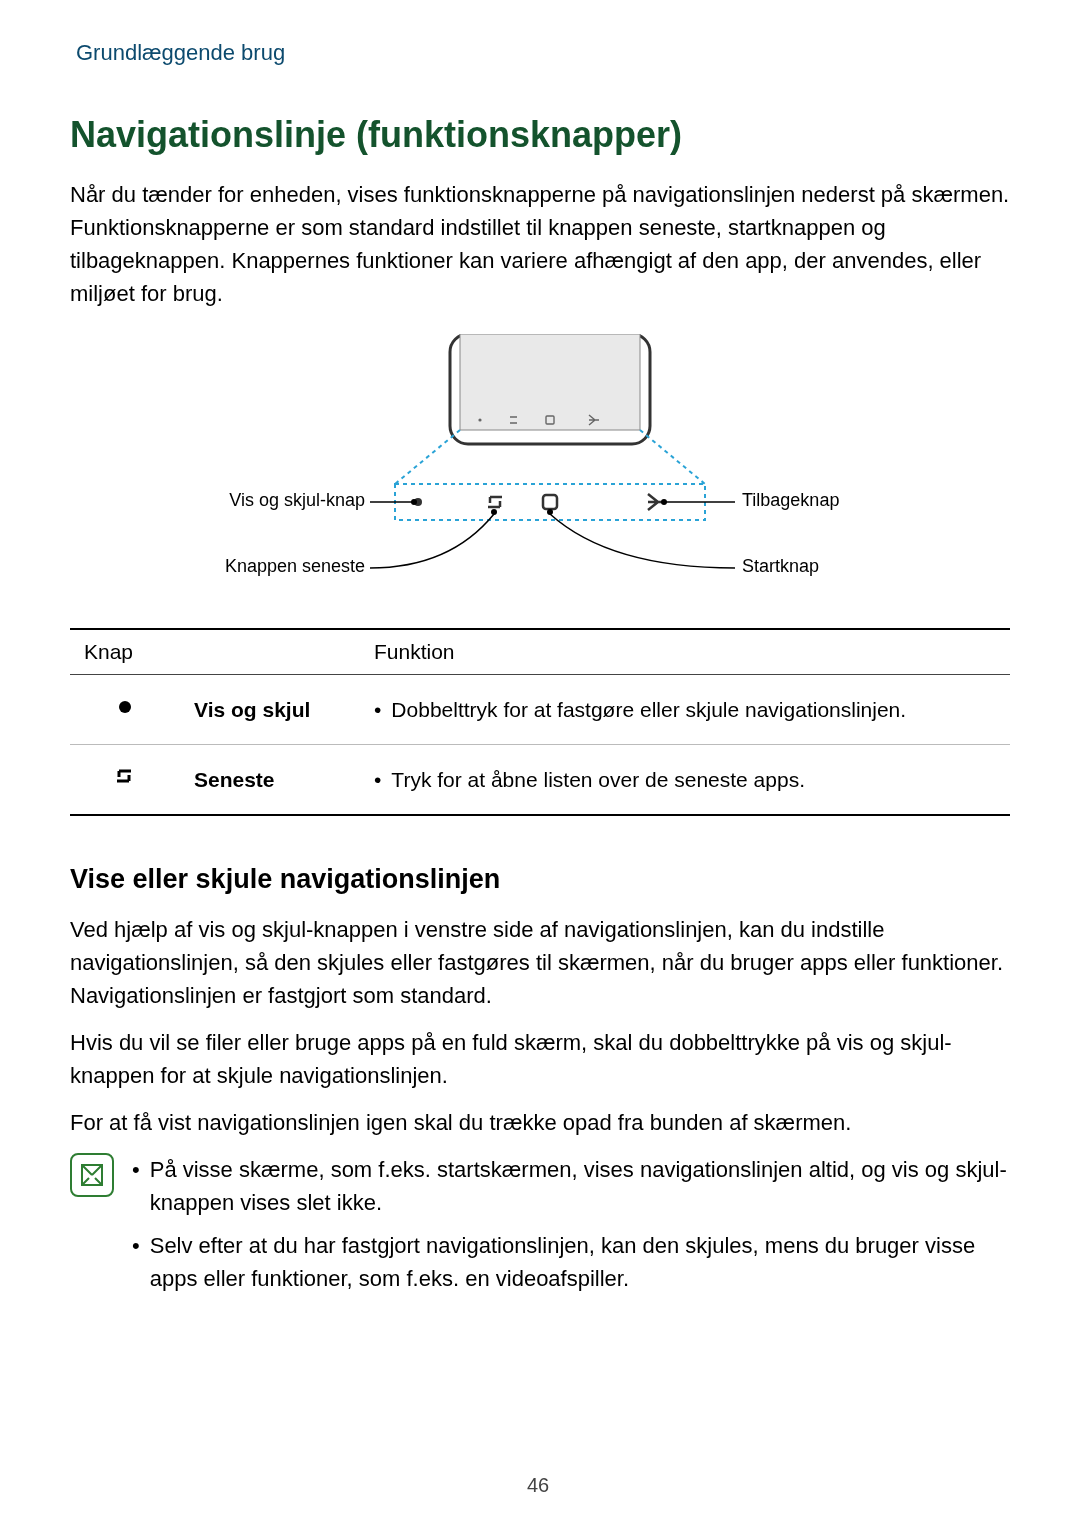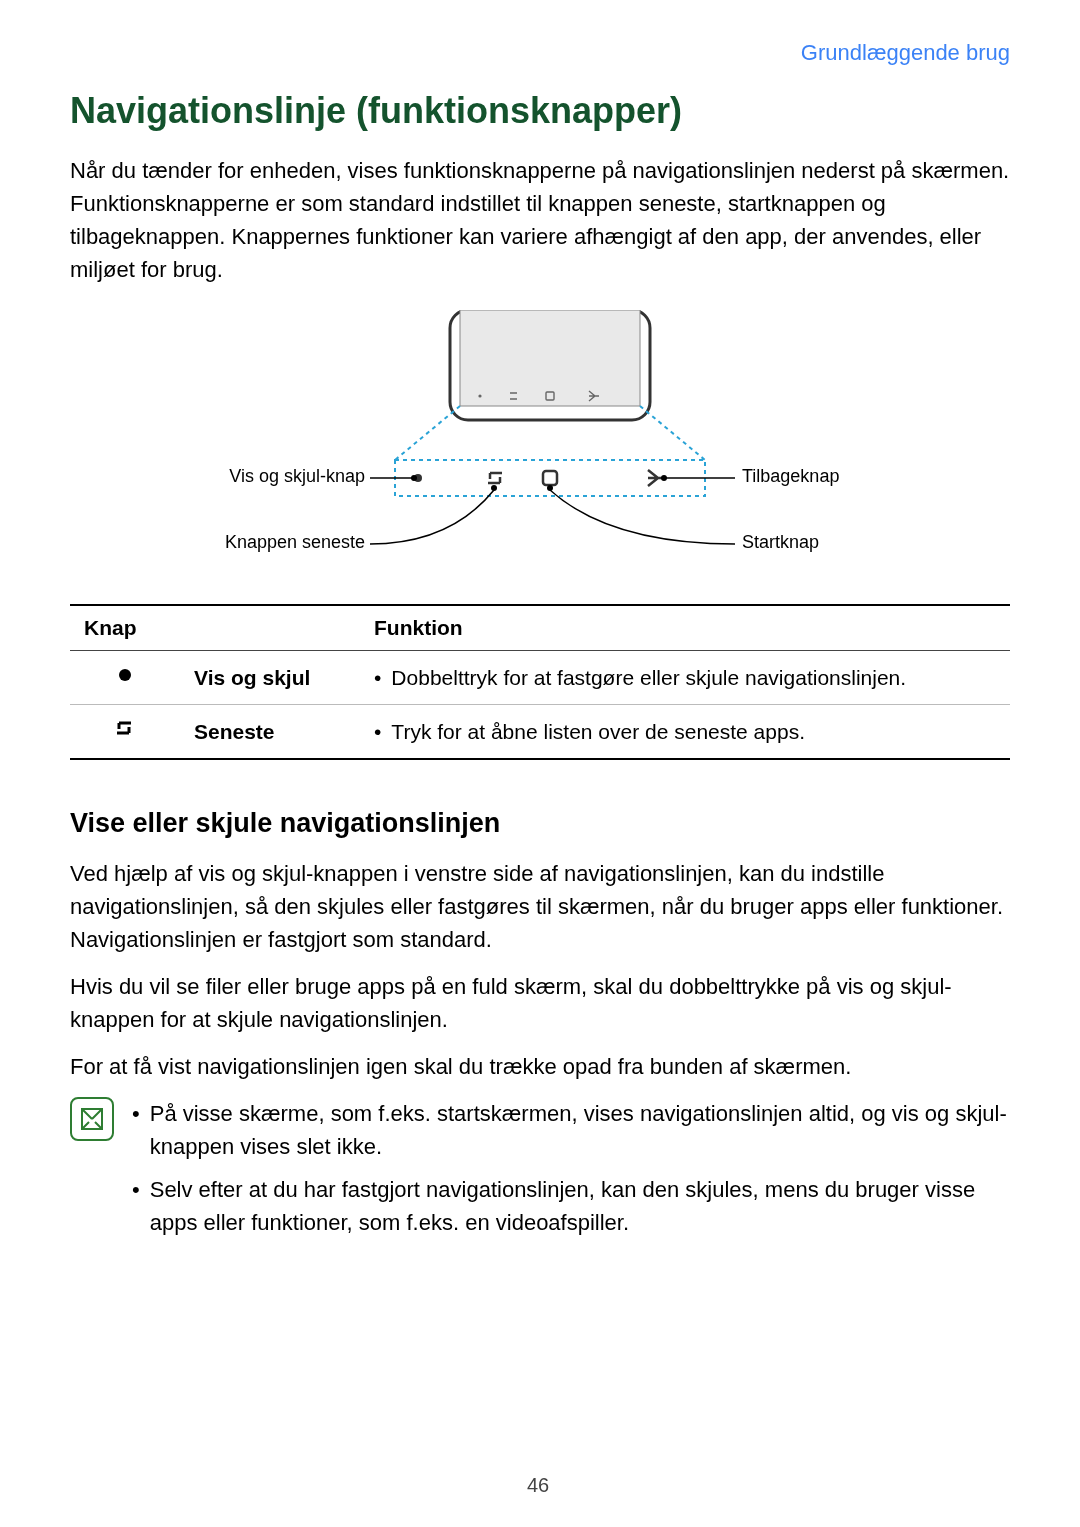--- a/index.html
+++ b/index.html
@@ -9,24 +9,23 @@
     background: #fff;
     font-family: -apple-system, BlinkMacSystemFont, "Segoe UI", Arial, sans-serif;
     color: #000;
     position: relative;
   }
   .page {
     padding: 40px 70px 0 70px;
   }
   .breadcrumb {
     font-size: 22px;
-    color: #3b82f6;
-    margin-bottom: 24px;
+    color: #0c4a6e;
+    margin-bottom: 48px;
     padding-left: 6px;
-    text-align: right;
   }
   h1 {
     font-size: 36px;
     font-weight: 600;
     color: #14532d;
     margin-bottom: 22px;
   }
   .intro {
     font-size: 22px;
     line-height: 1.5;
@@ -39,28 +38,28 @@
   }
   .diagram svg { display: block; }
   table {
     width: 100%;
     border-collapse: collapse;
     font-size: 21px;
     margin-bottom: 48px;
   }
   table th {
     text-align: left;
-    font-weight: 700;
+    font-weight: 400;
     border-top: 2px solid #000;
     border-bottom: 1px solid #444;
     padding: 10px 14px;
   }
   table td {
     border-bottom: 1px solid #bbb;
-    padding: 10px 14px;
+    padding: 18px 14px;
     vertical-align: middle;
   }
   table tr:last-child td { border-bottom: 2px solid #000; }
   .sym-cell { width: 110px; text-align: center; }
   .name-cell { width: 180px; font-weight: 700; }
   .func-cell ul { list-style: none; }
   .func-cell li::before {
     content: "•";
     margin-right: 10px;
   }

